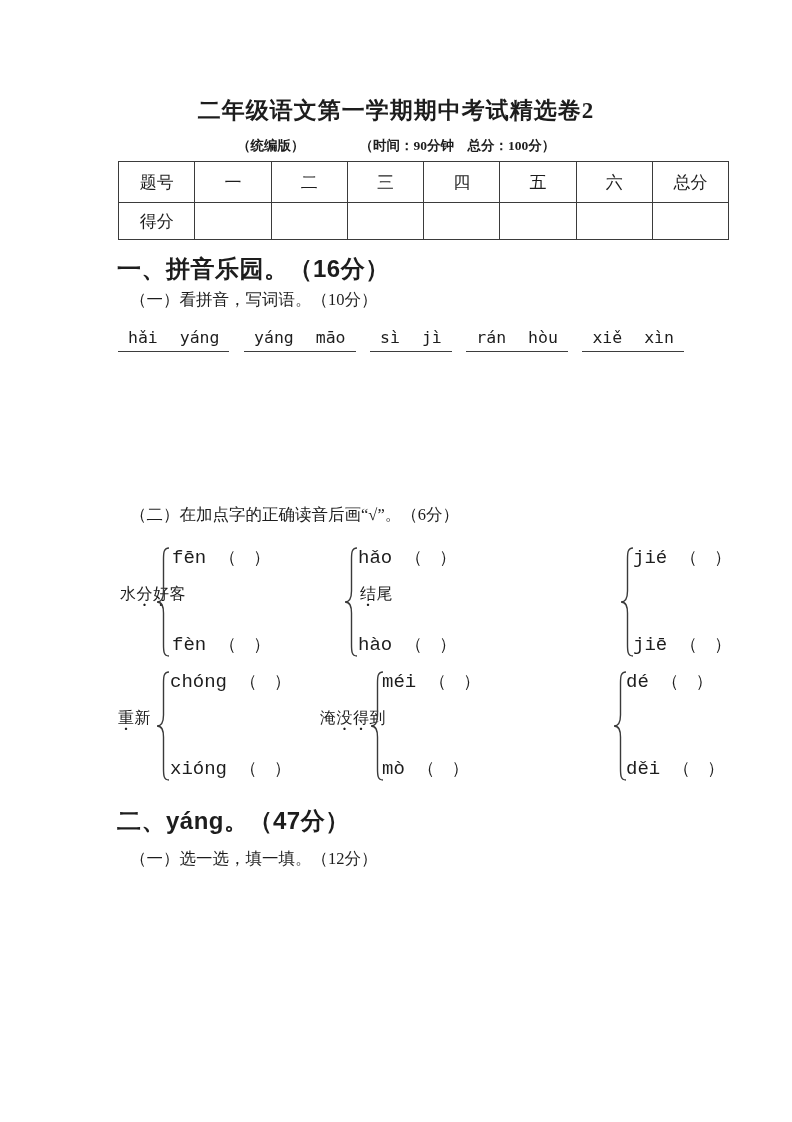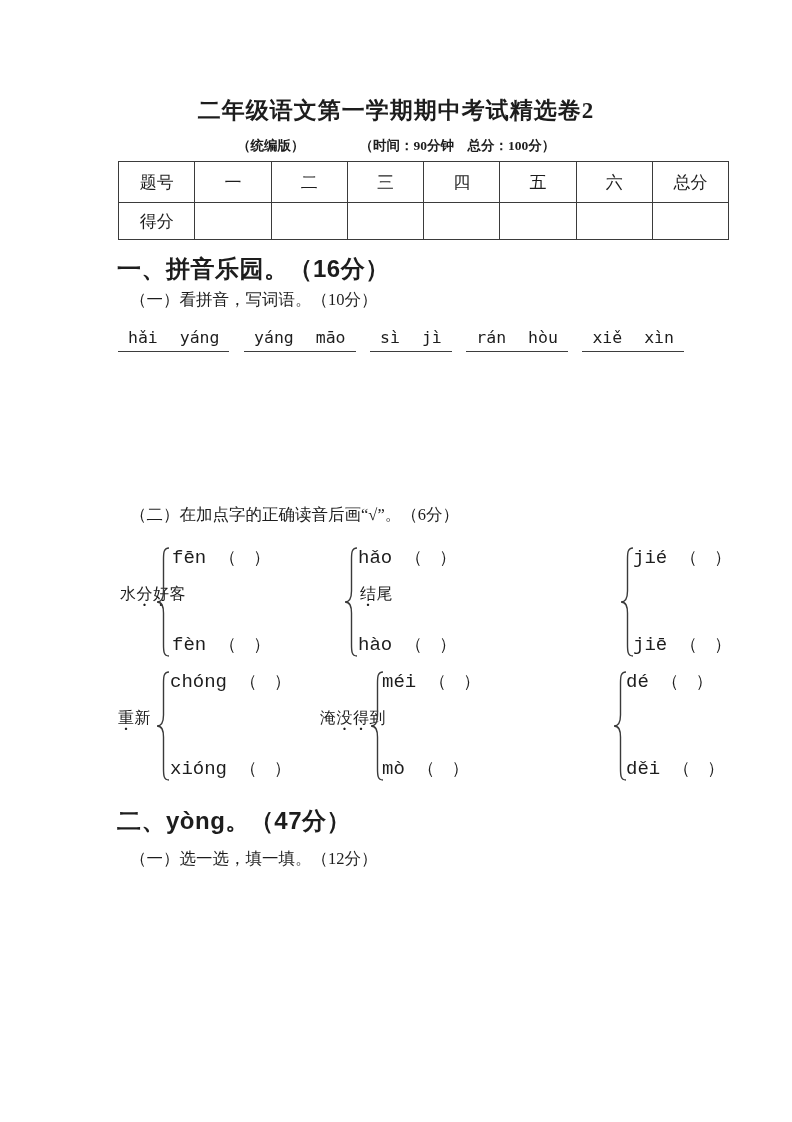--- a/index.html
+++ b/index.html
@@ -186,17 +186,17 @@
       </div>
       <div class="tg tg-r2-3">
         <svg class="brace" viewBox="0 0 14 112">
           <path d="M13,2 C7.5,2 7.5,7 7.5,14 L7.5,45 C7.5,52 6,56 1,56 C6,56 7.5,60 7.5,67 L7.5,98 C7.5,105 7.5,110 13,110"></path>
         </svg>
         <div class="tg-opt tg-top"><span class="py">dé</span><span class="paren">（　）</span></div>
         <div class="tg-opt tg-bot"><span class="py">děi</span><span class="paren">（　）</span></div>
       </div>
     </div>
 
-  <div class="h-section" id="sec2">二、yòng。（47分）</div>
+  <div class="h-section" id="sec2">二、yáng。（47分）</div>
   <div class="h-sub" id="sec2p1">（一）选一选，填一填。（12分）</div>
 
 
 </div>
 
 </body></html>

